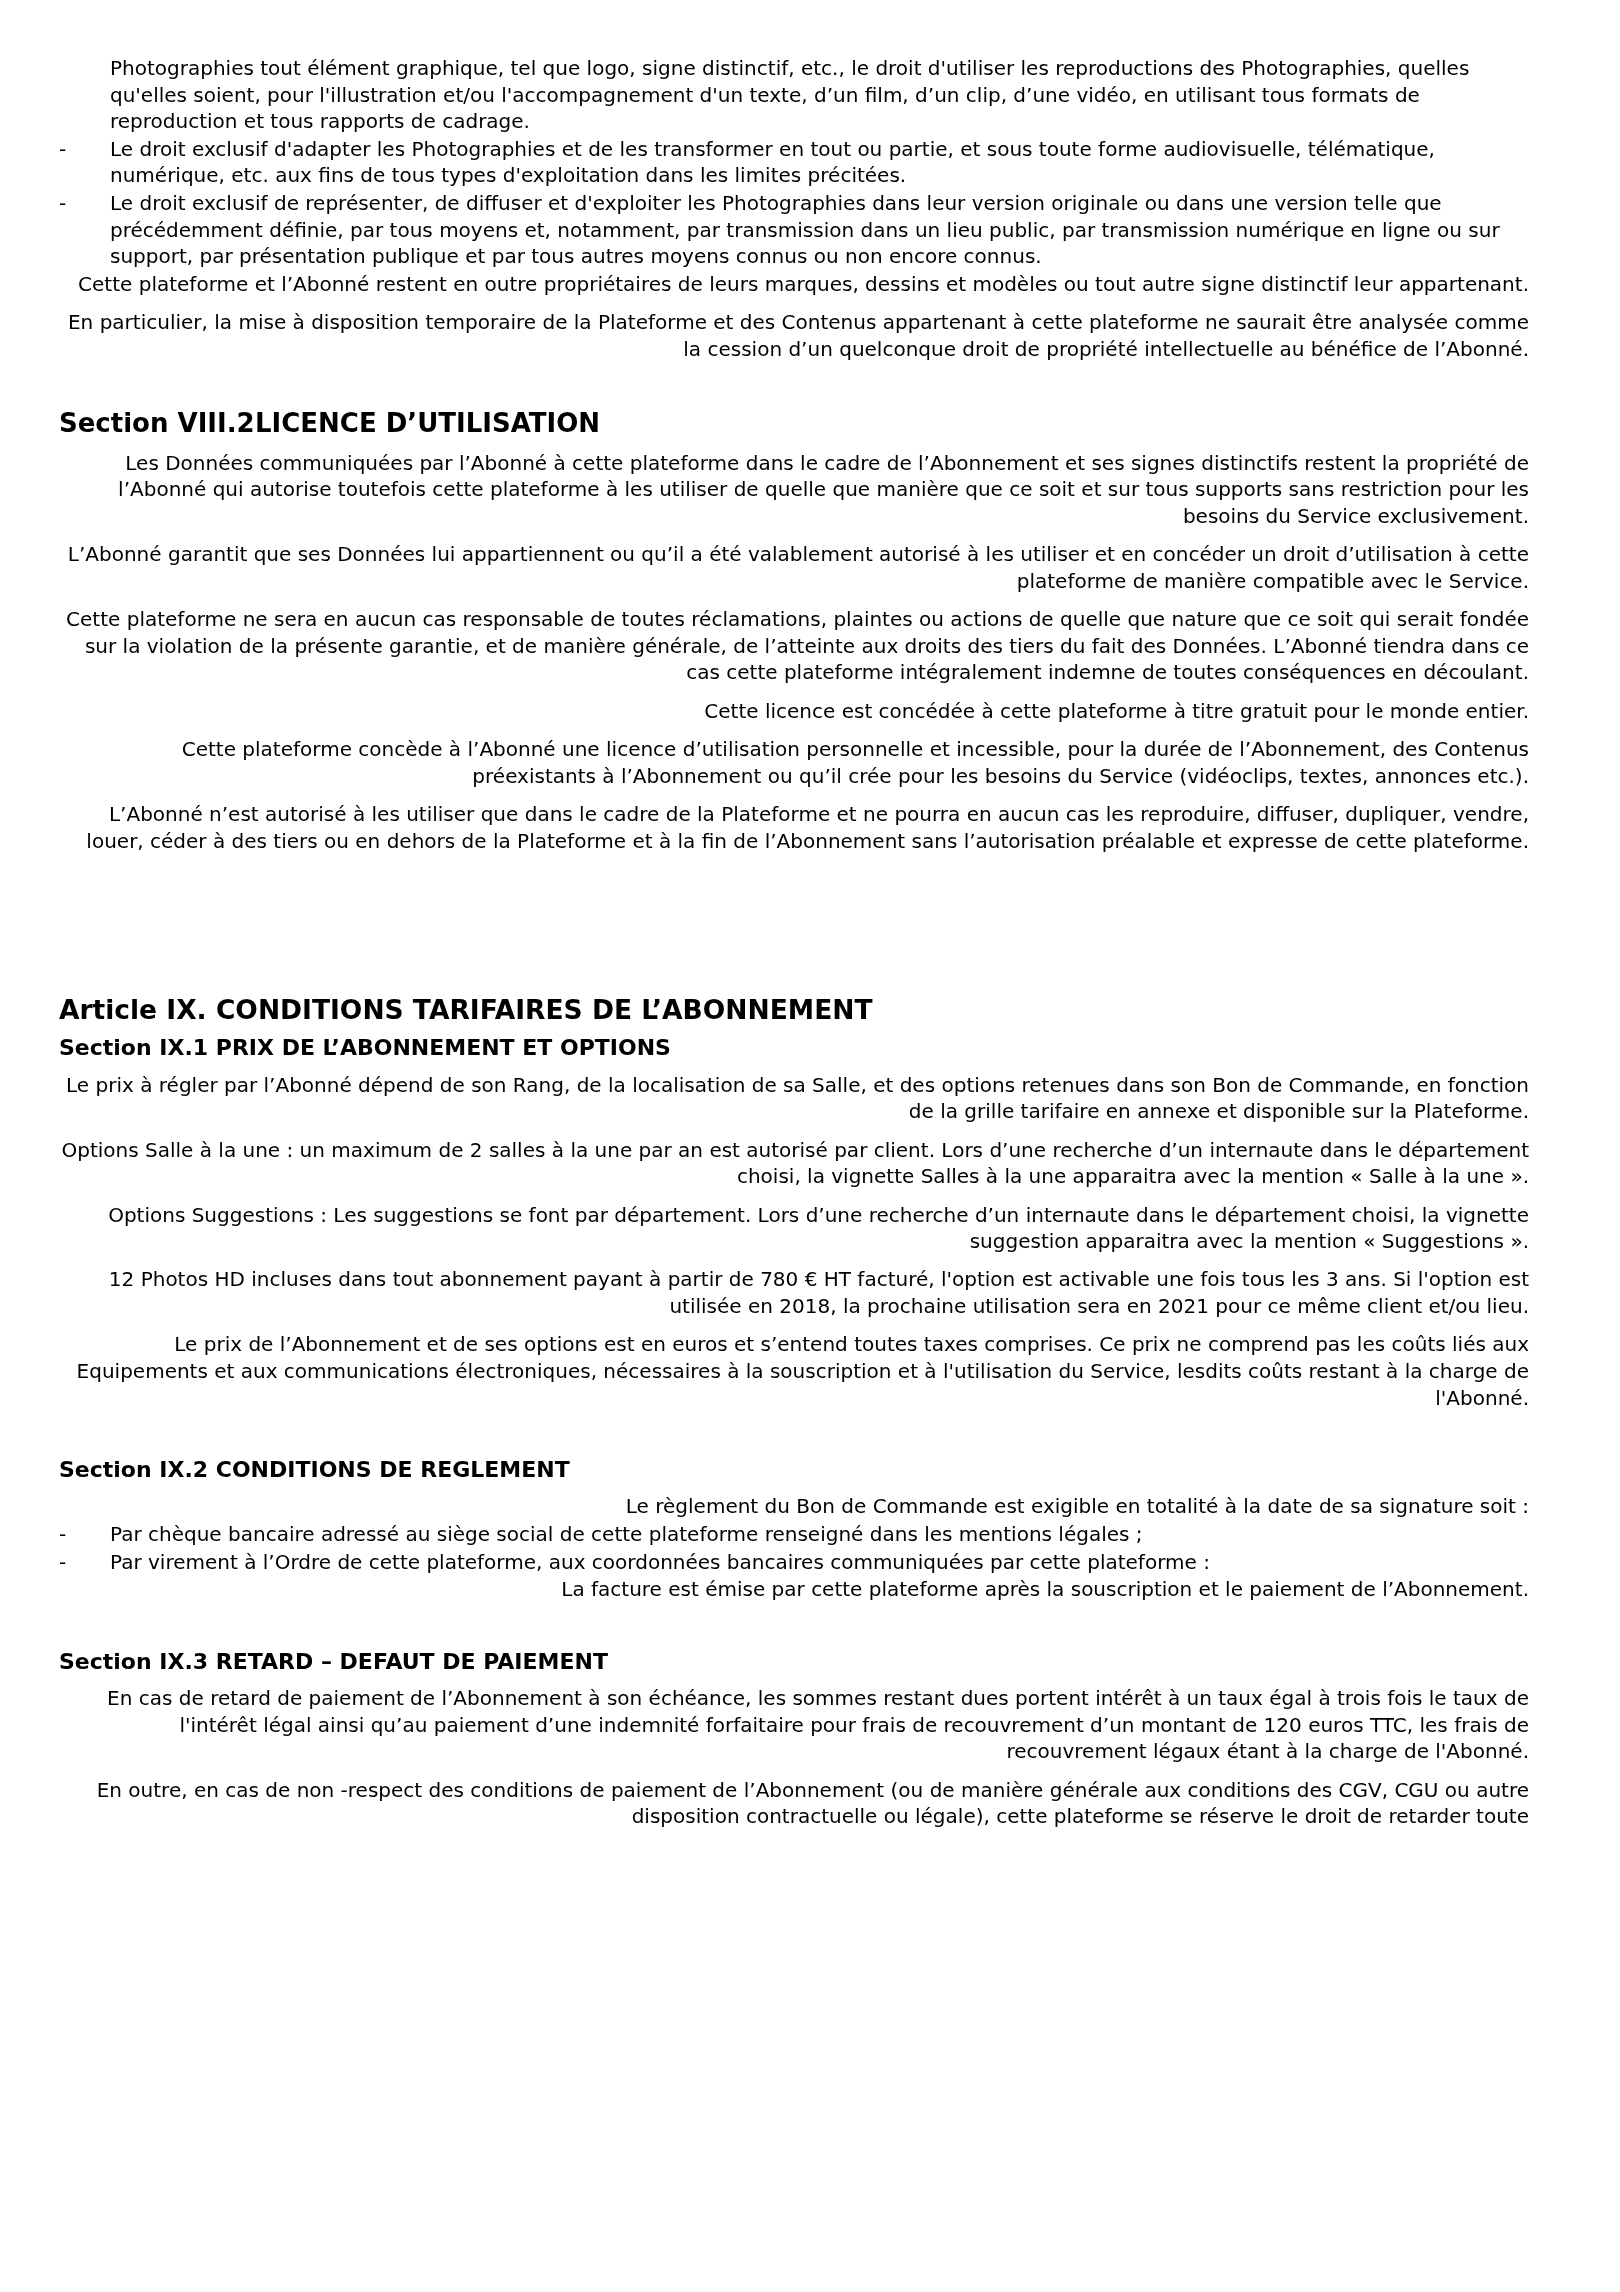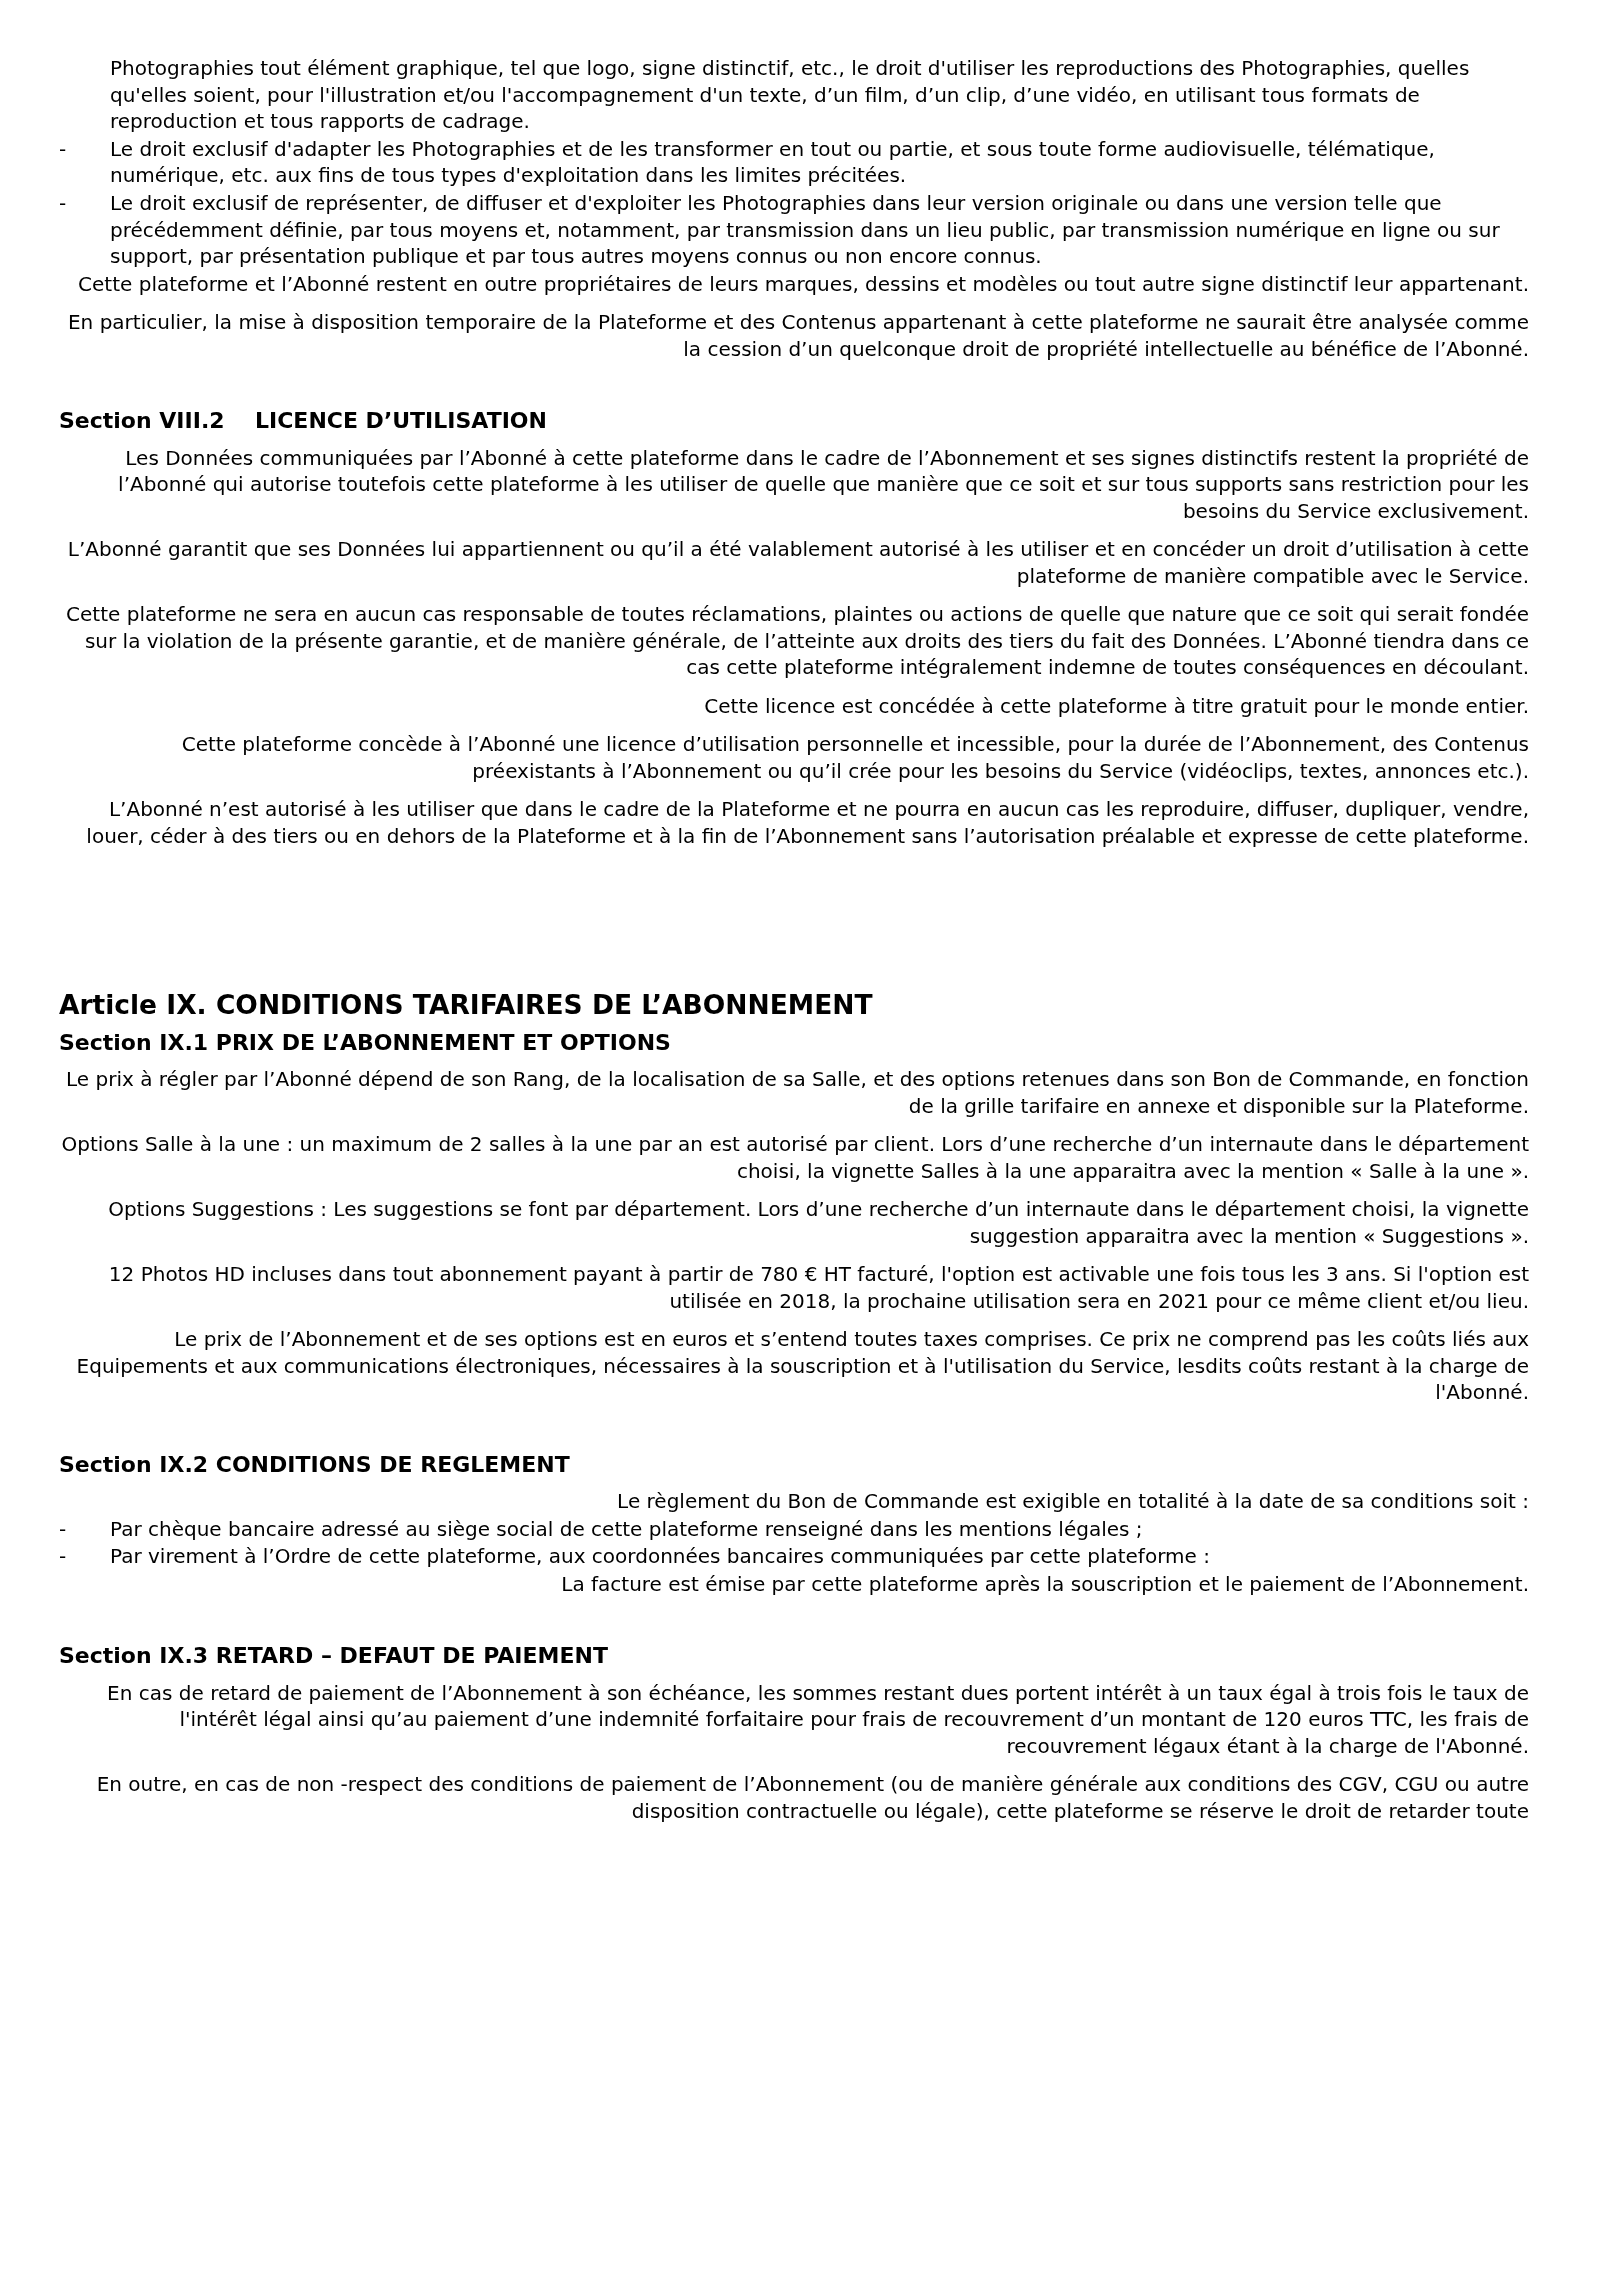--- a/index.html
+++ b/index.html
@@ -50,21 +50,21 @@
     margin: 0 0 7.8px 0;
     line-height: 1.25;
   }
   h3.section {
     font-size: 22px;
     font-weight: bold;
     margin: 0 0 8.8px 0;
     line-height: 1.3;
   }
   h3.section-tab {
-    font-size: 22px;
+    font-size: 26px;
     font-weight: bold;
     margin: 0 0 8.8px 0;
     line-height: 1.3;
     display: flex;
   }
   h3.section-tab .lbl { width: 196px; flex: 0 0 196px; }
   .spacer-lg { height: 127px; }
   .spacer-md { height: 33px; }
 </style>
 </head>
@@ -109,21 +109,21 @@
     <h3 class="section">Section IX.1 PRIX DE L’ABONNEMENT ET OPTIONS</h3>
     <p>Le prix à régler par l’Abonné dépend de son Rang, de la localisation de sa Salle, et des options retenues dans son Bon de Commande, en fonction de la grille tarifaire en annexe et disponible sur la Plateforme.</p>
     <p>Options Salle à la une : un maximum de 2 salles à la une par an est autorisé par client. Lors d’une recherche d’un internaute dans le département choisi, la vignette Salles à la une apparaitra avec la mention « Salle à la une ».</p>
     <p>Options Suggestions : Les suggestions se font par département. Lors d’une recherche d’un internaute dans le département choisi, la vignette suggestion apparaitra avec la mention « Suggestions ».</p>
     <p>12 Photos HD incluses dans tout abonnement payant à partir de 780 € HT facturé, l'option est activable une fois tous les 3 ans. Si l'option est utilisée en 2018, la prochaine utilisation sera en 2021 pour ce même client et/ou lieu.</p>
     <p>Le prix de l’Abonnement et de ses options est en euros et s’entend toutes taxes comprises. Ce prix ne comprend pas les coûts liés aux Equipements et aux communications électroniques, nécessaires à la souscription et à l'utilisation du Service, lesdits coûts restant à la charge de l'Abonné.</p>
 
     <div class="spacer-md"></div>
 
     <h3 class="section">Section IX.2 CONDITIONS DE REGLEMENT</h3>
-    <p class="tight">Le règlement du Bon de Commande est exigible en totalité à la date de sa conditions soit :</p>
+    <p class="tight">Le règlement du Bon de Commande est exigible en totalité à la date de sa signature soit :</p>
 
     <div class="dash-item">
       <span class="bullet">-</span>
       <span class="txt">Par chèque bancaire adressé au siège social de cette plateforme renseigné dans les mentions légales ;</span>
     </div>
     <div class="dash-item">
       <span class="bullet">-</span>
       <span class="txt">Par virement à l’Ordre de cette plateforme, aux coordonnées bancaires communiquées par cette plateforme :</span>
     </div>
 

